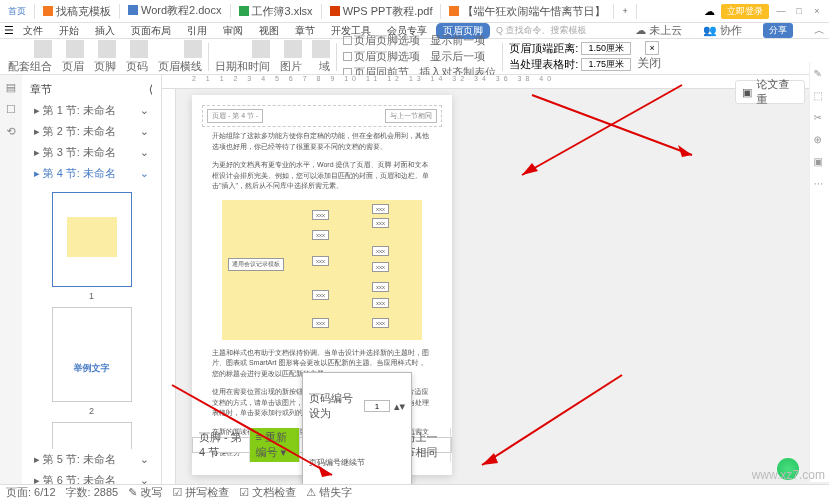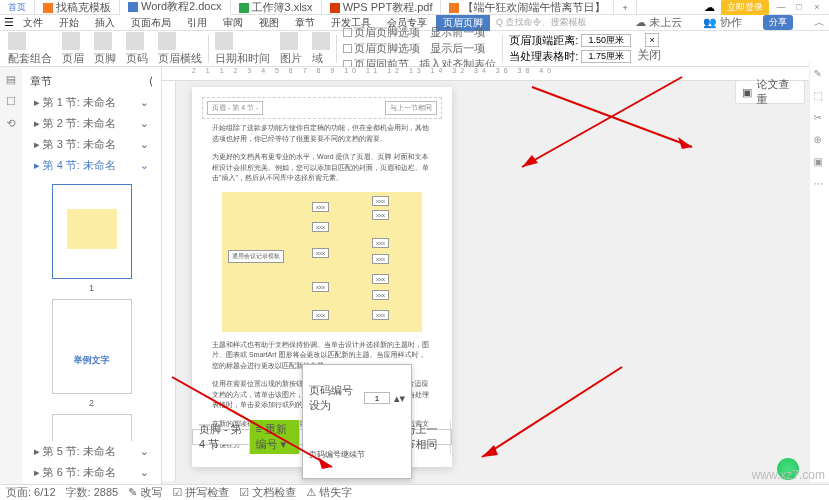--- a/index.html
+++ b/index.html
@@ -1,36 +1,36 @@
 <!DOCTYPE html>
 <html><head>
 <meta charset="utf-8">
 <style>
 *{margin:0;padding:0;box-sizing:border-box;font-family:"Microsoft YaHei","PingFang SC",sans-serif;font-size:11px}
 body{background:#fff;width:829px;height:500px;overflow:hidden;position:relative}
-.titlebar{height:15px;display:flex;background:#fff;border-bottom:1px solid #e0e0e0;}
+.titlebar{height:23px;display:flex;background:#fff;border-bottom:1px solid #e0e0e0;align-items:center}
 .tab{display:flex;align-items:center;padding:0 8px;height:15px;gap:3px;border-right:1px solid #e0e0e0;font-size:9px;color:#555}
 .tab.home{color:#4a7dc7}
 .tab.active{background:#fff;border-bottom:2px solid #fff}
 .tab-icon{width:10px;height:10px;display:inline-block}
 .tab-icon.blue{background:#4a7dc7}
 .tab-icon.orange{background:#f47920}
 .tab-icon.green{background:#2da44e}
 .tab-icon.red{background:#d83b01}
 .titlebar-right{margin-left:auto;display:flex;gap:6px;align-items:center;padding-right:6px}
 .login-btn{background:#fbbf24;color:#fff;padding:1px 6px;border-radius:2px;font-size:9px}
 .win-btn{width:12px;height:12px;display:flex;align-items:center;justify-content:center;color:#888;font-size:9px}
 .menubar{height:16px;display:flex;align-items:center;gap:2px;padding:0 4px;border-bottom:1px solid #e0e0e0;background:#fff}
 .menubar .m{padding:1px 7px;font-size:10px;color:#444}
-.menubar .m.active{background:#4a7dc7;color:#fff;border-radius:0}
+.menubar .m.active{background:#4a7dc7;color:#fff;border-radius:5px}
 .menubar .search{margin-left:4px;color:#aaa;font-size:9px}
 .menubar-right{margin-left:auto;display:flex;gap:21px;align-items:center;font-size:9px;color:#666}
 .share-btn{background:#4a7dc7;color:#fff;padding:1px 6px;border-radius:3px;font-size:9px}
 .ribbon{height:36px;display:flex;align-items:center;gap:2px;padding:0 4px;border-bottom:1px solid #e0e0e0;background:#fff}
-.ribbon-group{display:flex;flex-direction:column;align-items:flex-start;padding:0 4px;font-size:9px;color:#666}
+.ribbon-group{display:flex;flex-direction:column;align-items:flex-end;padding:0 4px;font-size:9px;color:#666}
 .ribbon-icon{width:18px;height:18px;background:#ddd;margin-bottom:1px}
 .ribbon-hgroup{display:flex;flex-direction:column;gap:1px;font-size:9px;color:#666;padding:0 4px}
 .ribbon-hgroup div{display:flex;align-items:center;gap:2px}
 .ribbon-hgroup .chk{width:9px;height:9px;border:1px solid #aaa;display:inline-block}
 .dist-group{display:flex;flex-direction:column;gap:1px;font-size:9px;padding:0 4px}
 .dist-row{display:flex;align-items:center;gap:3px}
 .dist-input{width:50px;height:13px;border:1px solid #bbb;text-align:center;font-size:9px}
 .close-btn{width:14px;height:14px;border:1px solid #bbb;margin-left:6px;display:flex;align-items:center;justify-content:center;font-size:9px}
 .main{display:flex;height:420px}
 .act-bar{width:22px;background:#f5f5f5;display:flex;flex-direction:column;gap:8px;padding-top:6px;align-items:center}

